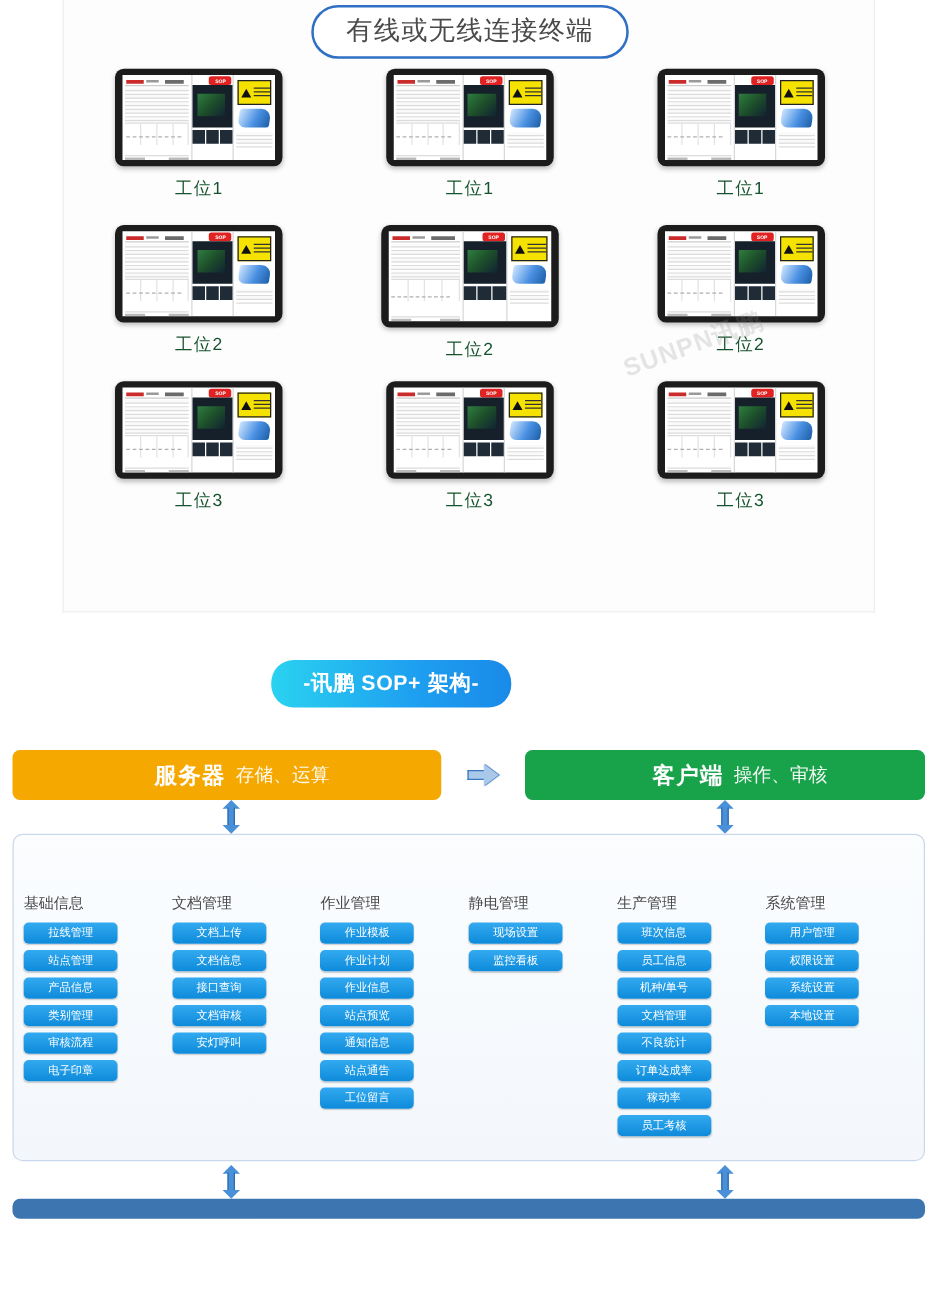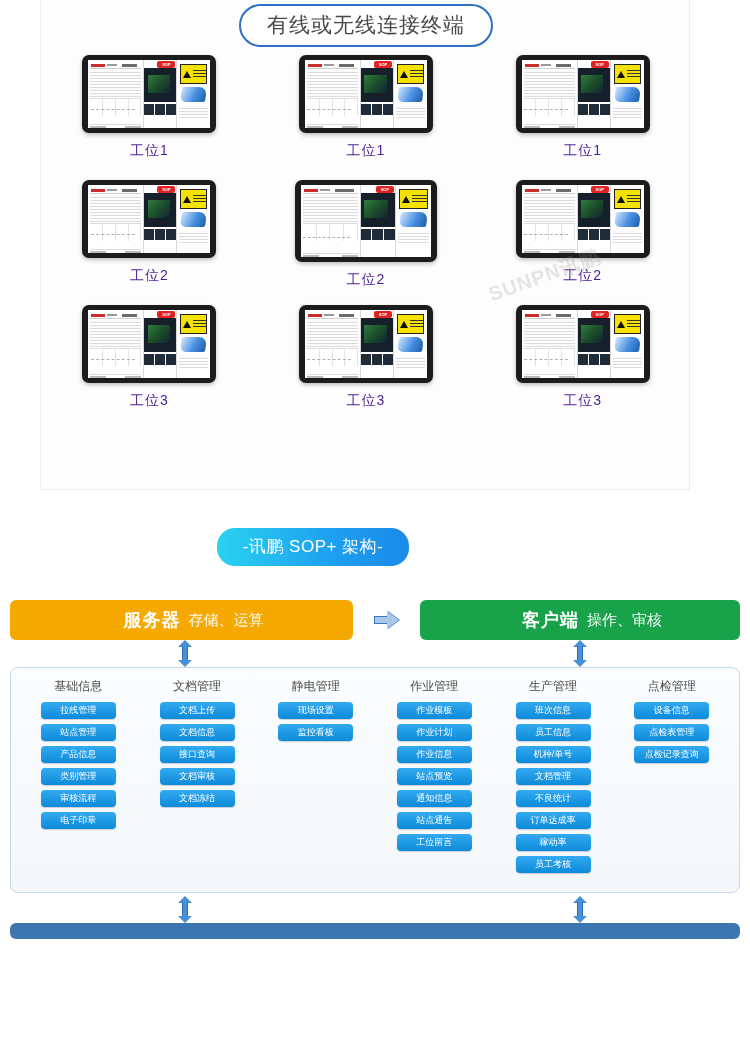--- a/index.html
+++ b/index.html
@@ -6,21 +6,21 @@
   html, body {
     width: 750px; height: 1041px;
     background: #ffffff;
     font-family: "Liberation Sans", "DejaVu Sans", sans-serif;
     overflow: hidden;
   }
   .page { position: relative; width: 750px; height: 1041px; background:#fff; }
 
   
   .top-section {
-    position: absolute; left: 40px; top: 0; width: 650px; height: 490px;
+    position: absolute; left: 50px; top: 0; width: 650px; height: 490px;
     background: #fdfdfd;
     border: 1px solid #eceff1;
     border-top: none;
   }
   .top-title-wrap { position:absolute; left:0; top:4px; width:650px; text-align:center; }
   .pill-title {
     display:inline-block;
     padding: 7px 26px 9px;
     border: 2px solid #2f6fc4;
     border-radius: 22px;
@@ -101,25 +101,25 @@
   .blue-item {
     margin:3px 2px 0; height:15px;
     background: linear-gradient(110deg,#cfe6ff 0%, #4a90e2 55%, #1d5fa8 100%);
     border-radius:2px 8px 2px 6px;
     transform: skewX(-8deg);
   }
   .foot-row { position:absolute; bottom:1px; left:2px; right:2px; height:3px;
     border-top:1px solid #dcdcdc; display:flex; justify-content:space-between; }
   .foot-row span{ width:16px;height:2px;background:#bbb; display:block; margin-top:1px;}
   .tablet-label {
-    margin-top: 9px; font-size: 14px; color: #4c1d95; letter-spacing:1px;
+    margin-top: 9px; font-size: 14px; color: #14532d; letter-spacing:1px;
   }
 
   
-  .arch-title-wrap { position:absolute; left:0; top:528px; width:626px; text-align:center; }
+  .arch-title-wrap { position:absolute; left:0; top:528px; width:626px; text-align:center;font-weight:bold; }
   .arch-pill {
     display:inline-block; padding:7px 26px 8px;
     background: linear-gradient(90deg, #2ad2f0 0%, #1e9ff0 60%, #1a8ae8 100%);
     color:#fff; font-size:17px; border-radius:18px; letter-spacing:0.5px;
   }
 
   
   .arch { position:absolute; left:10px; top:600px; width:730px; }
   .arch-top { display:flex; align-items:center; gap:0; }
   .band {
@@ -154,21 +154,21 @@
   .vArrow .dn { position:absolute; left:0; bottom:0; width:0;height:0;
     border-left:7px solid transparent;border-right:7px solid transparent;border-top:7px solid #4a90d9;}
 
   .panel {
     border: 1px solid #c9d8ea; border-radius:8px;
     background: linear-gradient(180deg,#fbfdff 0%, #f3f7fb 100%);
     padding: 10px 8px 14px;
     position: relative;
   }
   .cols { display:flex; }
-  .col { flex:1; display:flex; flex-direction:column; align-items:center; }
+  .col { flex:1; display:flex; flex-direction:column; align-items:flex-start;margin-top:36px; }
   .col-head {
     font-size:12px; color:#4a4a4a; margin-bottom:7px; white-space:nowrap;
   }
   .btn {
     width:75px; height:17px; margin-bottom:5px;
     background: linear-gradient(180deg,#33aaf0 0%, #0d8ada 100%);
     border-radius:4px; color:#fff; font-size:9px;
     display:flex; align-items:center; justify-content:center;
     box-shadow: 0 1px 1px rgba(0,0,0,0.18);
     white-space:nowrap;
@@ -808,53 +808,54 @@
             <div class="btn">类别管理</div>
             <div class="btn">审核流程</div>
             <div class="btn">电子印章</div>
           </div>
           <div class="col">
             <div class="col-head">文档管理</div>
             <div class="btn">文档上传</div>
             <div class="btn">文档信息</div>
             <div class="btn">接口查询</div>
             <div class="btn">文档审核</div>
-            <div class="btn">文档冻结</div>
-          </div>
-          <div class="col">
-            <div class="col-head">静电管理</div>
-            <div class="btn">现场设置</div>
-            <div class="btn">监控看板</div>
+            <div class="btn">安灯呼叫</div>
           </div>
           <div class="col">
             <div class="col-head">作业管理</div>
             <div class="btn">作业模板</div>
             <div class="btn">作业计划</div>
             <div class="btn">作业信息</div>
             <div class="btn">站点预览</div>
             <div class="btn">通知信息</div>
             <div class="btn">站点通告</div>
             <div class="btn">工位留言</div>
+          </div>
+          <div class="col">
+            <div class="col-head">静电管理</div>
+            <div class="btn">现场设置</div>
+            <div class="btn">监控看板</div>
           </div>
           <div class="col">
             <div class="col-head">生产管理</div>
             <div class="btn">班次信息</div>
             <div class="btn">员工信息</div>
             <div class="btn">机种/单号</div>
             <div class="btn">文档管理</div>
             <div class="btn">不良统计</div>
             <div class="btn">订单达成率</div>
             <div class="btn">稼动率</div>
             <div class="btn">员工考核</div>
           </div>
           <div class="col">
-            <div class="col-head">点检管理</div>
-            <div class="btn">设备信息</div>
-            <div class="btn">点检表管理</div>
-            <div class="btn">点检记录查询</div>
+            <div class="col-head">系统管理</div>
+            <div class="btn">用户管理</div>
+            <div class="btn">权限设置</div>
+            <div class="btn">系统设置</div>
+            <div class="btn">本地设置</div>
           </div>
         </div>
 
     </div>
 
     <div class="term-conn">
       <div class="vArrow" style="left:168px; top:3px;">
         <div class="up"></div>
           <div class="bar"></div>
           <div class="dn"></div>

